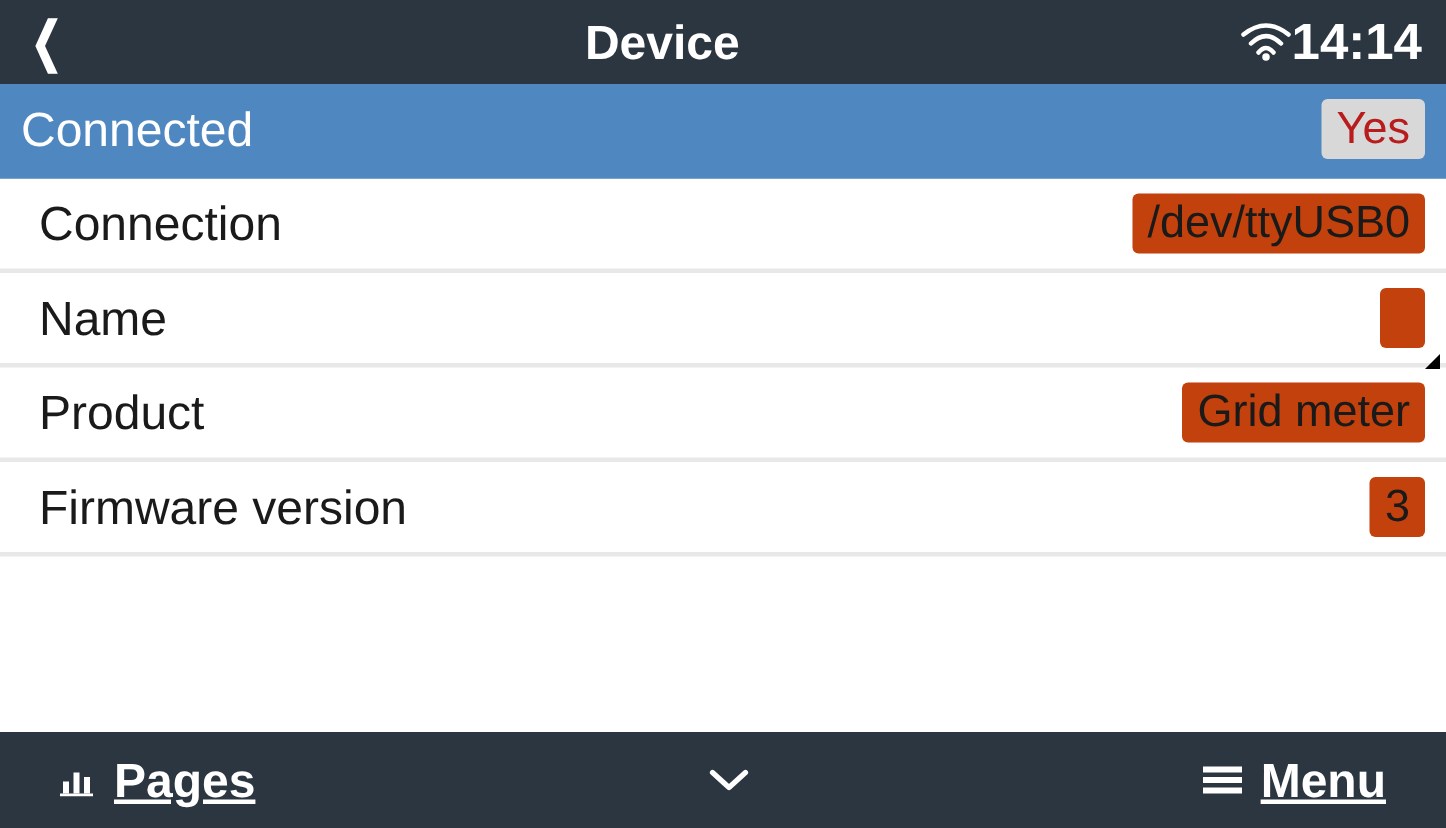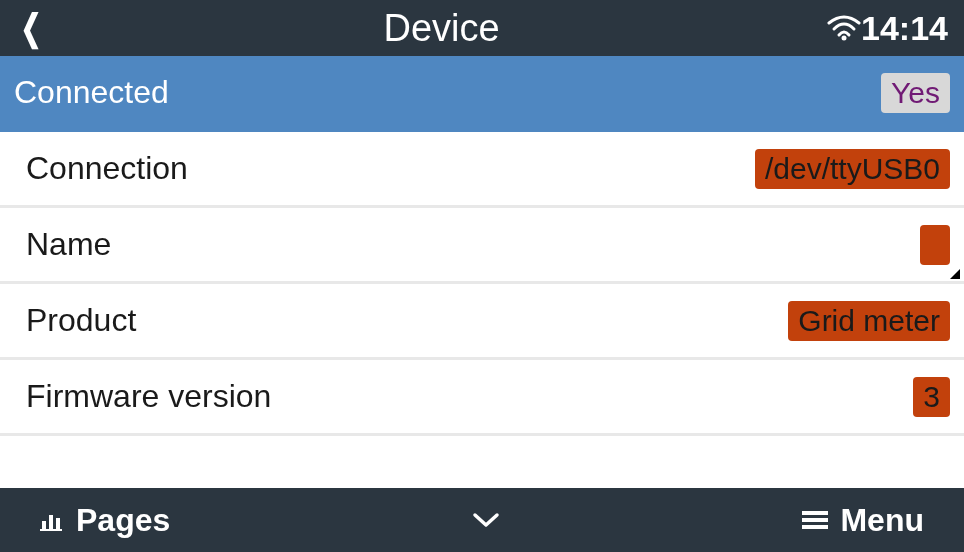--- a/index.html
+++ b/index.html
@@ -25,22 +25,22 @@
       padding: 0 16px;
     }
     .header-left {
       width: 40px;
       display: flex;
       align-items: center;
     }
     .header-center {
       flex: 1;
       text-align: center;
-      font-size: 38px;
-      font-weight: 400;
+      font-size: 32px;
+      font-weight: 700;
     }
     .header-right {
       display: flex;
       align-items: center;
       font-size: 34px;
       font-weight: 700;
     }
     .back-chevron {
       font-size: 36px;
       font-weight: 700;
@@ -55,21 +55,21 @@
       flex: 1;
       display: flex;
       flex-direction: column;
       overflow: hidden;
     }
     .row {
       display: flex;
       align-items: center;
       justify-content: space-between;
       padding: 0 14px;
-      height: 76px;
+      height: 63px;
       border-bottom: 3px solid #e8e8e8;
       font-size: 32px;
     }
     .row.selected {
       background: #4f87c1;
       color: #ffffff;
       border-bottom: 3px solid #4f87c1;
     }
     .row-label {
       color: inherit;
@@ -88,21 +88,21 @@
       border-radius: 4px;
       font-size: 30px;
       min-width: 30px;
       min-height: 40px;
       display: inline-flex;
       align-items: center;
       justify-content: center;
     }
     .row.selected .row-value {
       background: #d8d8d8;
-      color: #701a75;
+      color: #b91c1c;
     }
     .name-value-wrap {
       position: relative;
       display: inline-flex;
       align-items: center;
     }
     .dropdown-triangle {
       position: absolute;
       right: -10px;
       bottom: -14px;
@@ -120,20 +120,21 @@
       justify-content: space-between;
       padding: 0 40px;
     }
     .footer-btn {
       display: flex;
       align-items: center;
       gap: 12px;
       font-size: 32px;
       font-weight: 700;
       cursor: pointer;
+      text-decoration: underline;
     }
     .footer-center {
       cursor: pointer;
     }
     .footer-center svg {
       display: block;
     }
     .bar-icon svg {
       display: block;
     }

